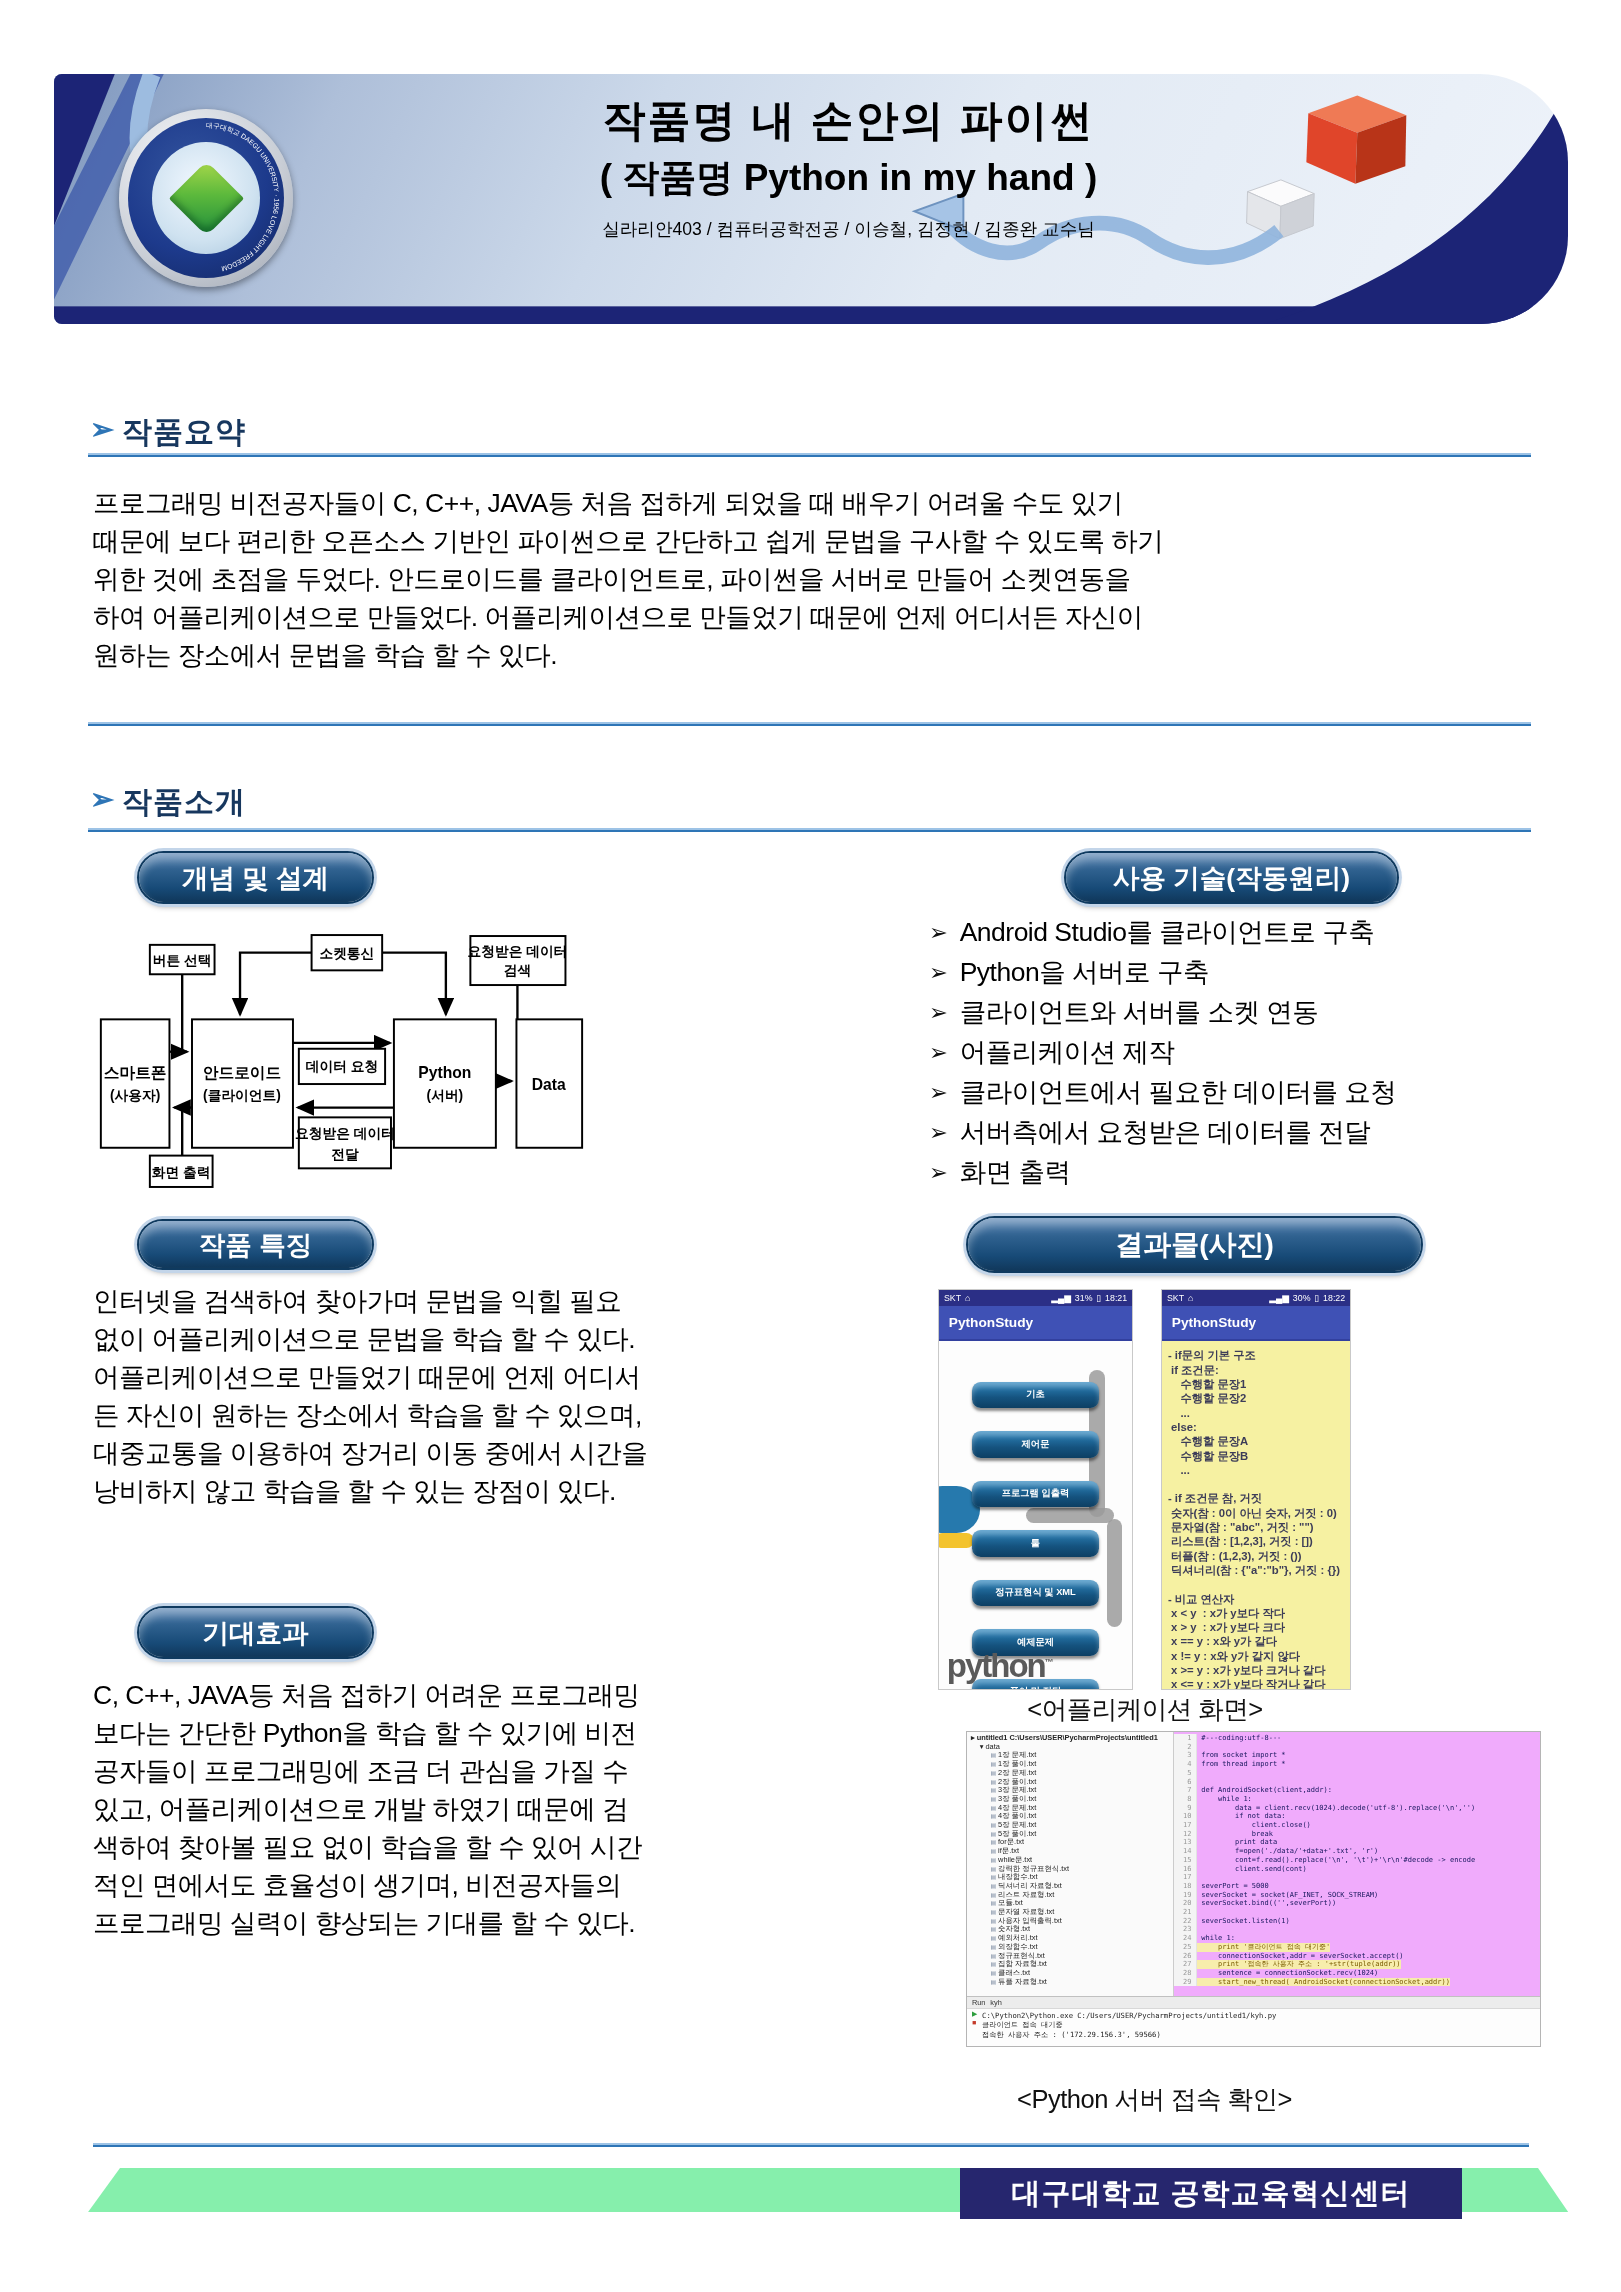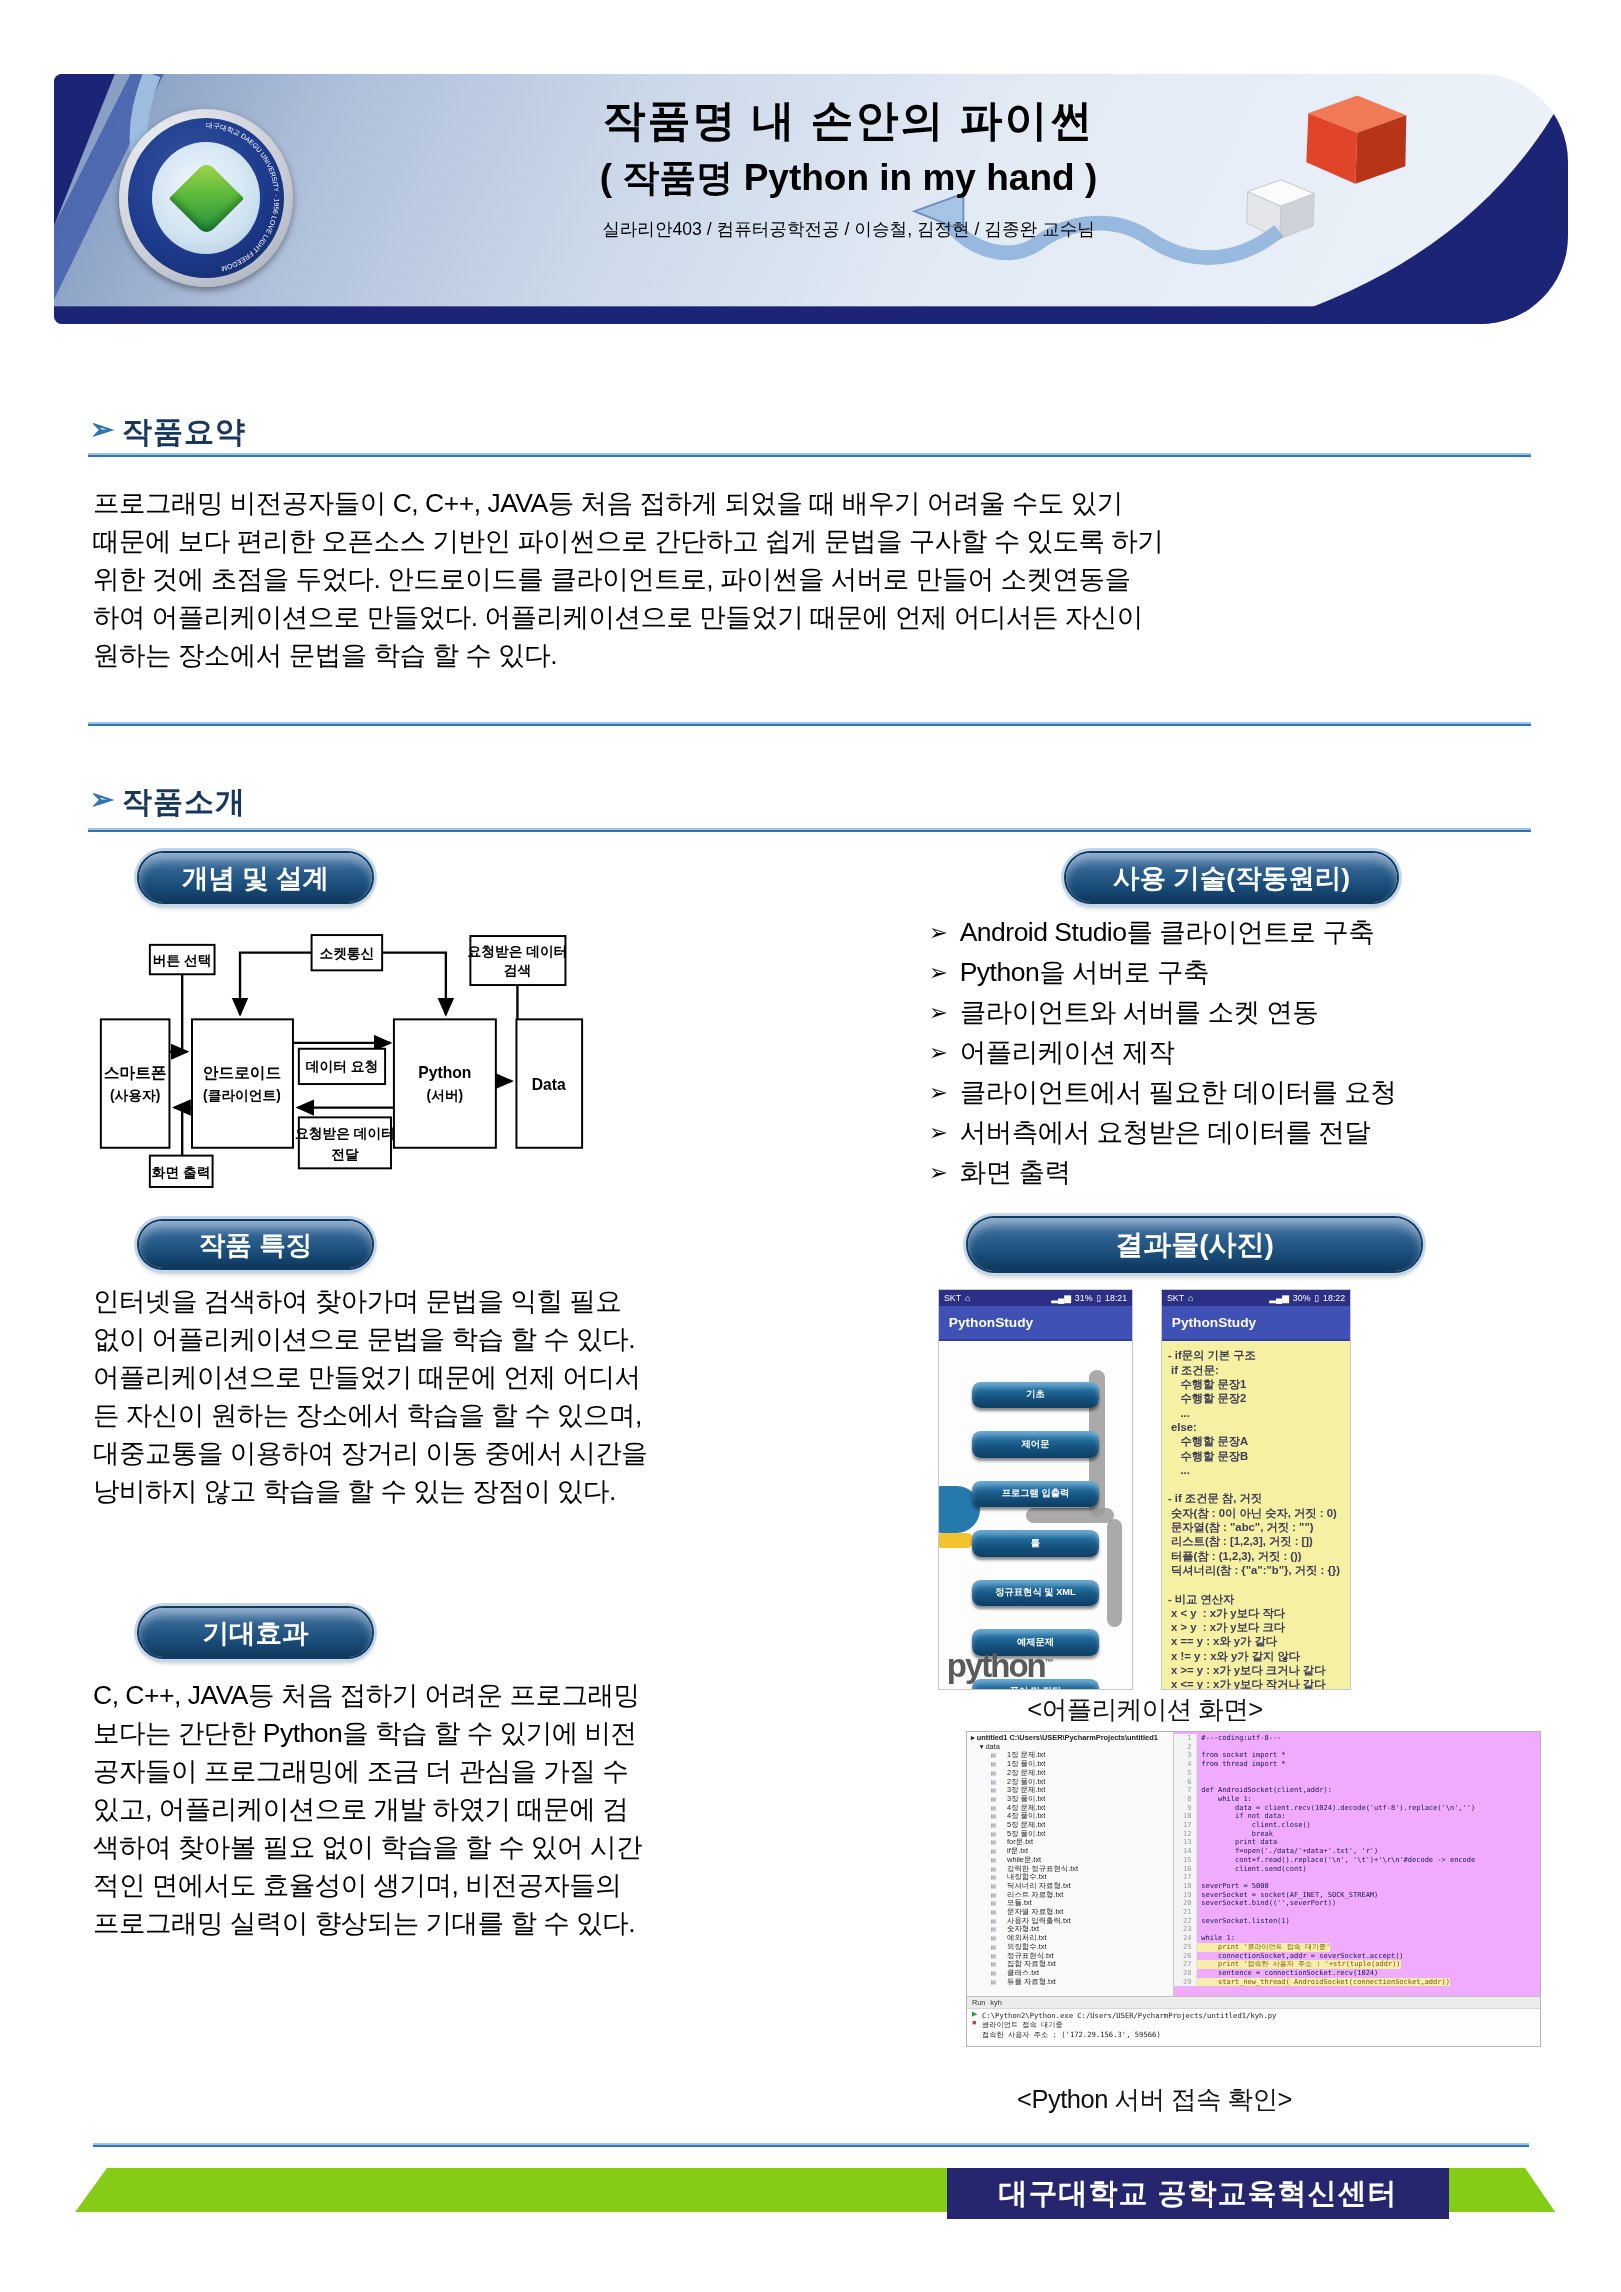--- a/index.html
+++ b/index.html
@@ -80,39 +80,39 @@
   .caption{position:absolute;text-align:center;font-size:25.5px;color:#111;letter-spacing:-0.5px;}
 
   
   .ide{position:absolute;left:939px;top:1731px;width:573px;height:314px;background:#f0abfc;
        border:1px solid #b5b5b5;display:flex;flex-direction:column;margin-left:27px;}
   .ide-main{flex:1;display:flex;min-height:0;}
   .ide-tree{width:202px;background:#fafafa;border-right:1px solid #ccc;font-size:7.4px;line-height:8.7px;
             color:#222;padding:2px 0 0 3.9px;overflow:hidden;}
   .tree-head{font-weight:bold;white-space:nowrap;}
   .tree-folder{padding-left:8.8px;white-space:nowrap;}
-  .tree-item{display:flex;gap:11px;align-items:flex-start;padding-left:19.6px;white-space:nowrap;}
+  .tree-item{display:flex;gap:2px;align-items:flex-start;padding-left:19.6px;white-space:nowrap;}
   .file-ico{color:#7a8aa0;font-size:5.9px;}
   .ide-code{flex:1;display:flex;flex-direction:column;overflow:hidden;padding-top:2px;
             font-family:"DejaVu Sans Mono",monospace;font-size:7px;line-height:8.7px;}
   .code-line{display:flex;}
   .code-no{width:17.6px;text-align:right;color:#999;padding-right:4.9px;flex:none;background:#f4f4f4;
            border-right:1px solid #e3e3e3;}
   .code-tx{white-space:pre;color:#16165c;padding-left:3.9px;}
   .code-line.hl .code-tx{background:#f7edac;color:#7a5b00;}
   .ide-console{height:49px;border-top:1px solid #c0c0c0;background:#fdfdfd;flex:none;}
   .console-tab{height:10.8px;background:#ececec;border-bottom:1px solid #d8d8d8;display:flex;align-items:center;
                gap:4.9px;padding:0 4.9px;font-size:7.4px;color:#333;}
   .console-body{display:flex;gap:4.9px;padding:2px 4.9px;}
   .console-icons{display:flex;flex-direction:column;gap:2px;font-size:6.9px;line-height:6.9px;}
   .ic-run{color:#2e9e3e;} .ic-stop{color:#c43a2a;}
   .console-lines{font-family:"DejaVu Sans Mono",monospace;font-size:7.2px;line-height:9.4px;white-space:pre;color:#222;}
 
   
-  .footer{position:absolute;left:70px;top:2168px;width:1490px;height:44px;background:#84cc16;
+  .footer{position:absolute;left:83px;top:2168px;width:1490px;height:44px;background:#86efac;
           clip-path:polygon(37px 0,1455px 0,1490px 51px,0 51px);}
   .footer-box{position:absolute;left:877px;top:0;width:502px;height:51px;background:#26266e;
           display:flex;align-items:center;justify-content:center;color:#fff;font-size:29px;font-weight:bold;letter-spacing:1px;}
 </style>
 </head>
 <body>
 
 <div class="page">
 
   <div class="header">

